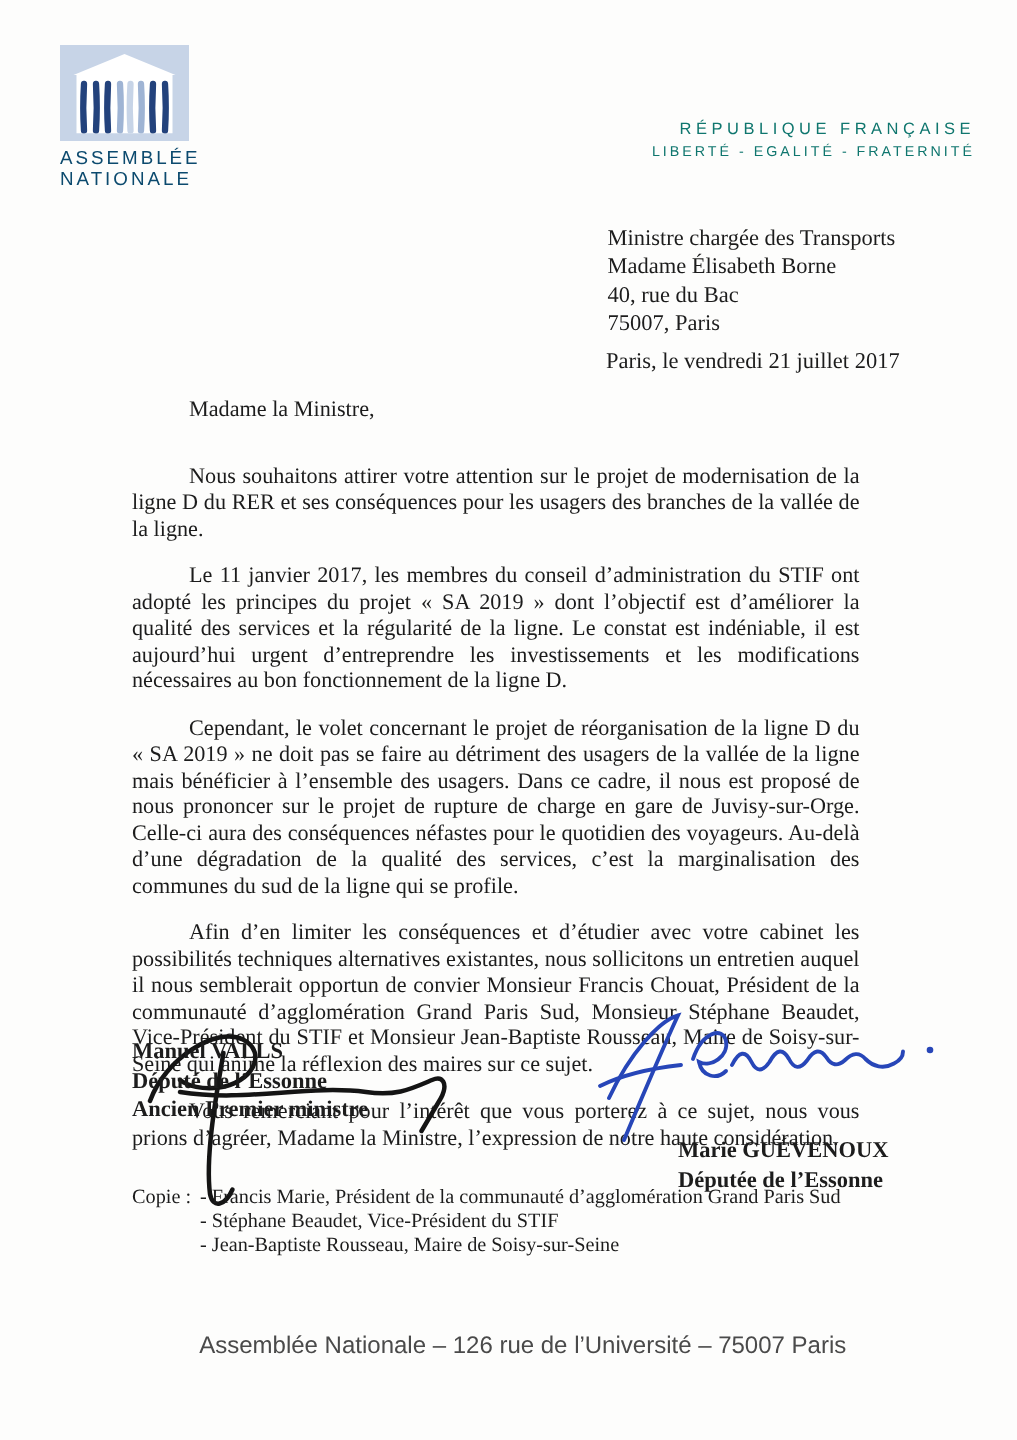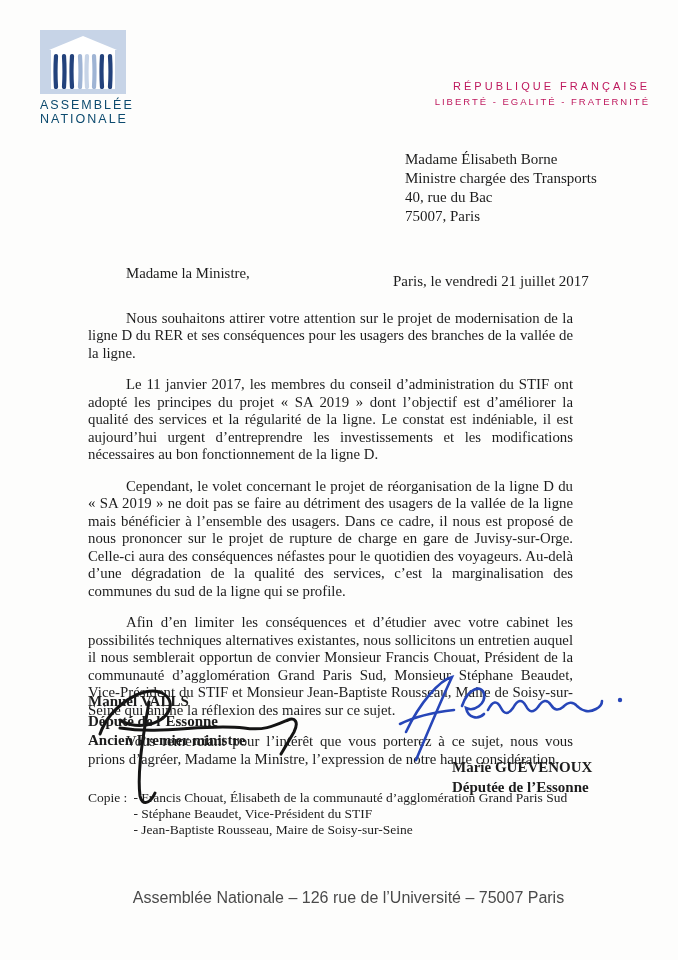--- a/index.html
+++ b/index.html
@@ -14,27 +14,27 @@
     box-shadow:0 0 6px rgba(0,0,0,.25);
   }
 
   
   .logo-block{position:absolute;left:40px;top:30px;width:120px;}
   .logo-box{width:86px;height:64px;background:#c7d4e7;display:flex;align-items:center;justify-content:center;}
   .logo-box svg{display:block;}
   .logo-text{margin-top:4px;font-family:"Liberation Sans",sans-serif;
     color:#0c4a6e;font-size:12.5px;letter-spacing:2px;line-height:14px;font-weight:500;}
   .republic-block{position:absolute;right:28px;top:80px;text-align:right;
-    font-family:"Liberation Sans",sans-serif;color:#be185d;}
+    font-family:"Liberation Sans",sans-serif;color:#0f766e;}
   .republic-l1{font-size:11px;letter-spacing:3px;}
   .republic-l2{font-size:9.5px;letter-spacing:2px;margin-top:4px;}
 
   
   .recipient{position:absolute;left:405px;top:150px;font-size:15px;line-height:19px;}
-  .dateline{position:absolute;left:393px;top:233px;font-size:15px;margin-top:40px;}
+  .dateline{position:absolute;left:404px;top:233px;font-size:15px;}
 
   
   .body{position:absolute;left:88px;top:265px;width:502px;font-size:14.8px;line-height:17.5px;}
   .body p{margin:0 17px 14px 0;text-indent:38px;text-align:justify;}
   .body p.salutation{text-align:left;margin-bottom:27px;}
 
   
   .sig-name{position:absolute;font-size:15px;font-weight:bold;line-height:19.5px;}
   .sig-left-names{left:88px;top:692px;}
   .sig-right-names{left:452px;top:722px;margin-top:36px;}
@@ -82,22 +82,22 @@
       <div>NATIONALE</div>
     </div>
   </div>
 
   <div class="republic-block">
     <div class="republic-l1">RÉPUBLIQUE FRANÇAISE</div>
     <div class="republic-l2">LIBERTÉ - EGALITÉ - FRATERNITÉ</div>
   </div>
 
   <div class="recipient">
+    <div>Ministre chargée des Transports</div>
     <div>Madame Élisabeth Borne</div>
-    <div>Ministre chargée des Transports</div>
     <div>40, rue du Bac</div>
     <div>75007, Paris</div>
   </div>
 
   <div class="dateline">Paris, le vendredi 21 juillet 2017</div>
 
   <div class="body">
     <p class="salutation">Madame la Ministre,</p>
     <p>Nous souhaitons attirer votre attention sur le projet de modernisation de la ligne D du RER et ses conséquences pour les usagers des branches de la vallée de la ligne.</p>
     <p>Le 11 janvier 2017, les membres du conseil d’administration du STIF ont adopté les principes du projet « SA 2019 » dont l’objectif est d’améliorer la qualité des services et la régularité de la ligne. Le constat est indéniable, il est aujourd’hui urgent d’entreprendre les investissements et les modifications nécessaires au bon fonctionnement de la ligne D.</p>
@@ -129,21 +129,21 @@
     </g>
   </svg>
   <div class="sig-name sig-right-names">
     <div>Marie GUÉVENOUX</div>
     <div>Députée de l’Essonne</div>
   </div>
 
   <div class="copy-block">
     <span class="copy-label">Copie :</span>
     <div class="copy-items">
-      <div>- Francis Chouat, Élisabeth de la communauté d’agglomération Grand Paris Sud</div>
+      <div>- Francis Marie, Président de la communauté d’agglomération Grand Paris Sud</div>
       <div>- Stéphane Beaudet, Vice-Président du STIF</div>
       <div>- Jean-Baptiste Rousseau, Maire de Soisy-sur-Seine</div>
     </div>
   </div>
 
   <div class="page-footer">Assemblée Nationale – 126 rue de l’Université – 75007 Paris</div>
 
 </div>
 
 </body></html>

